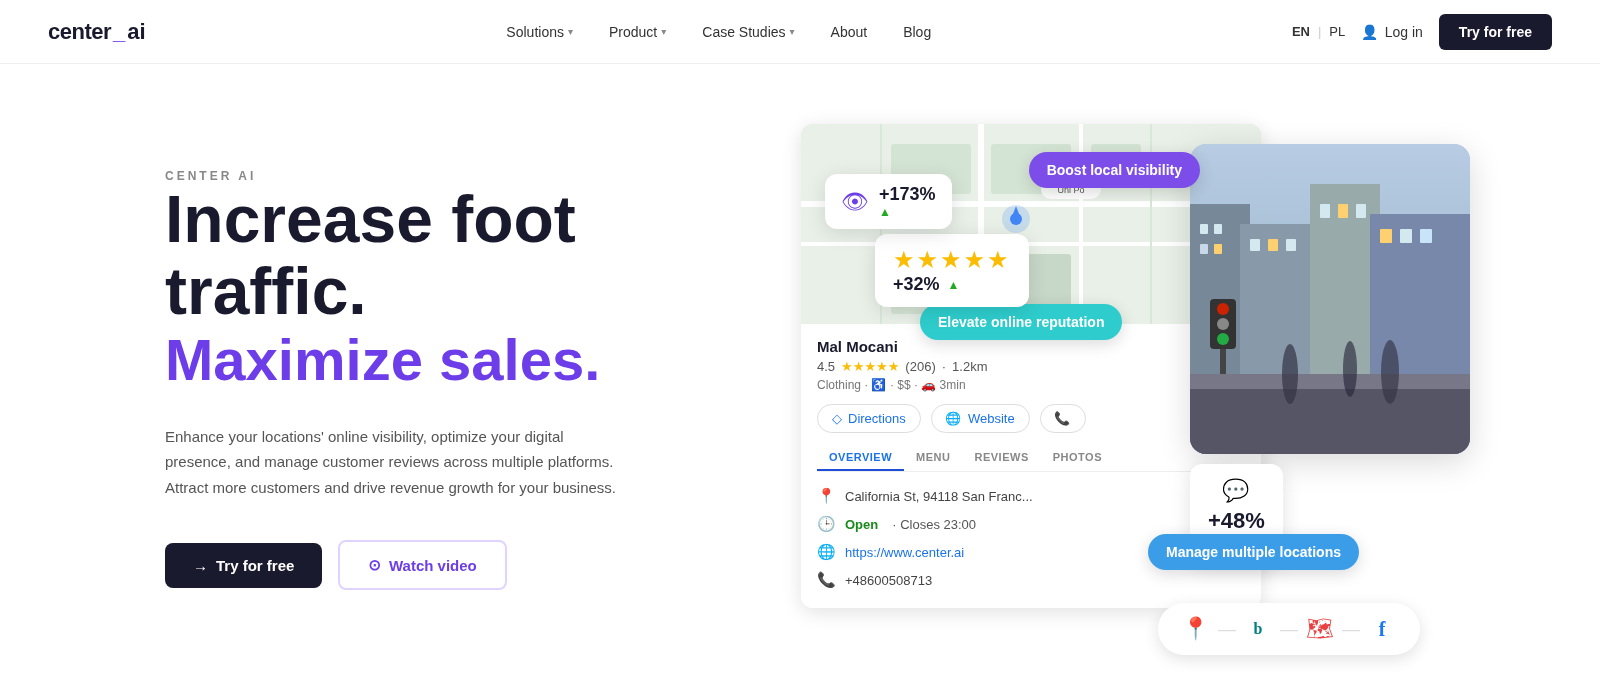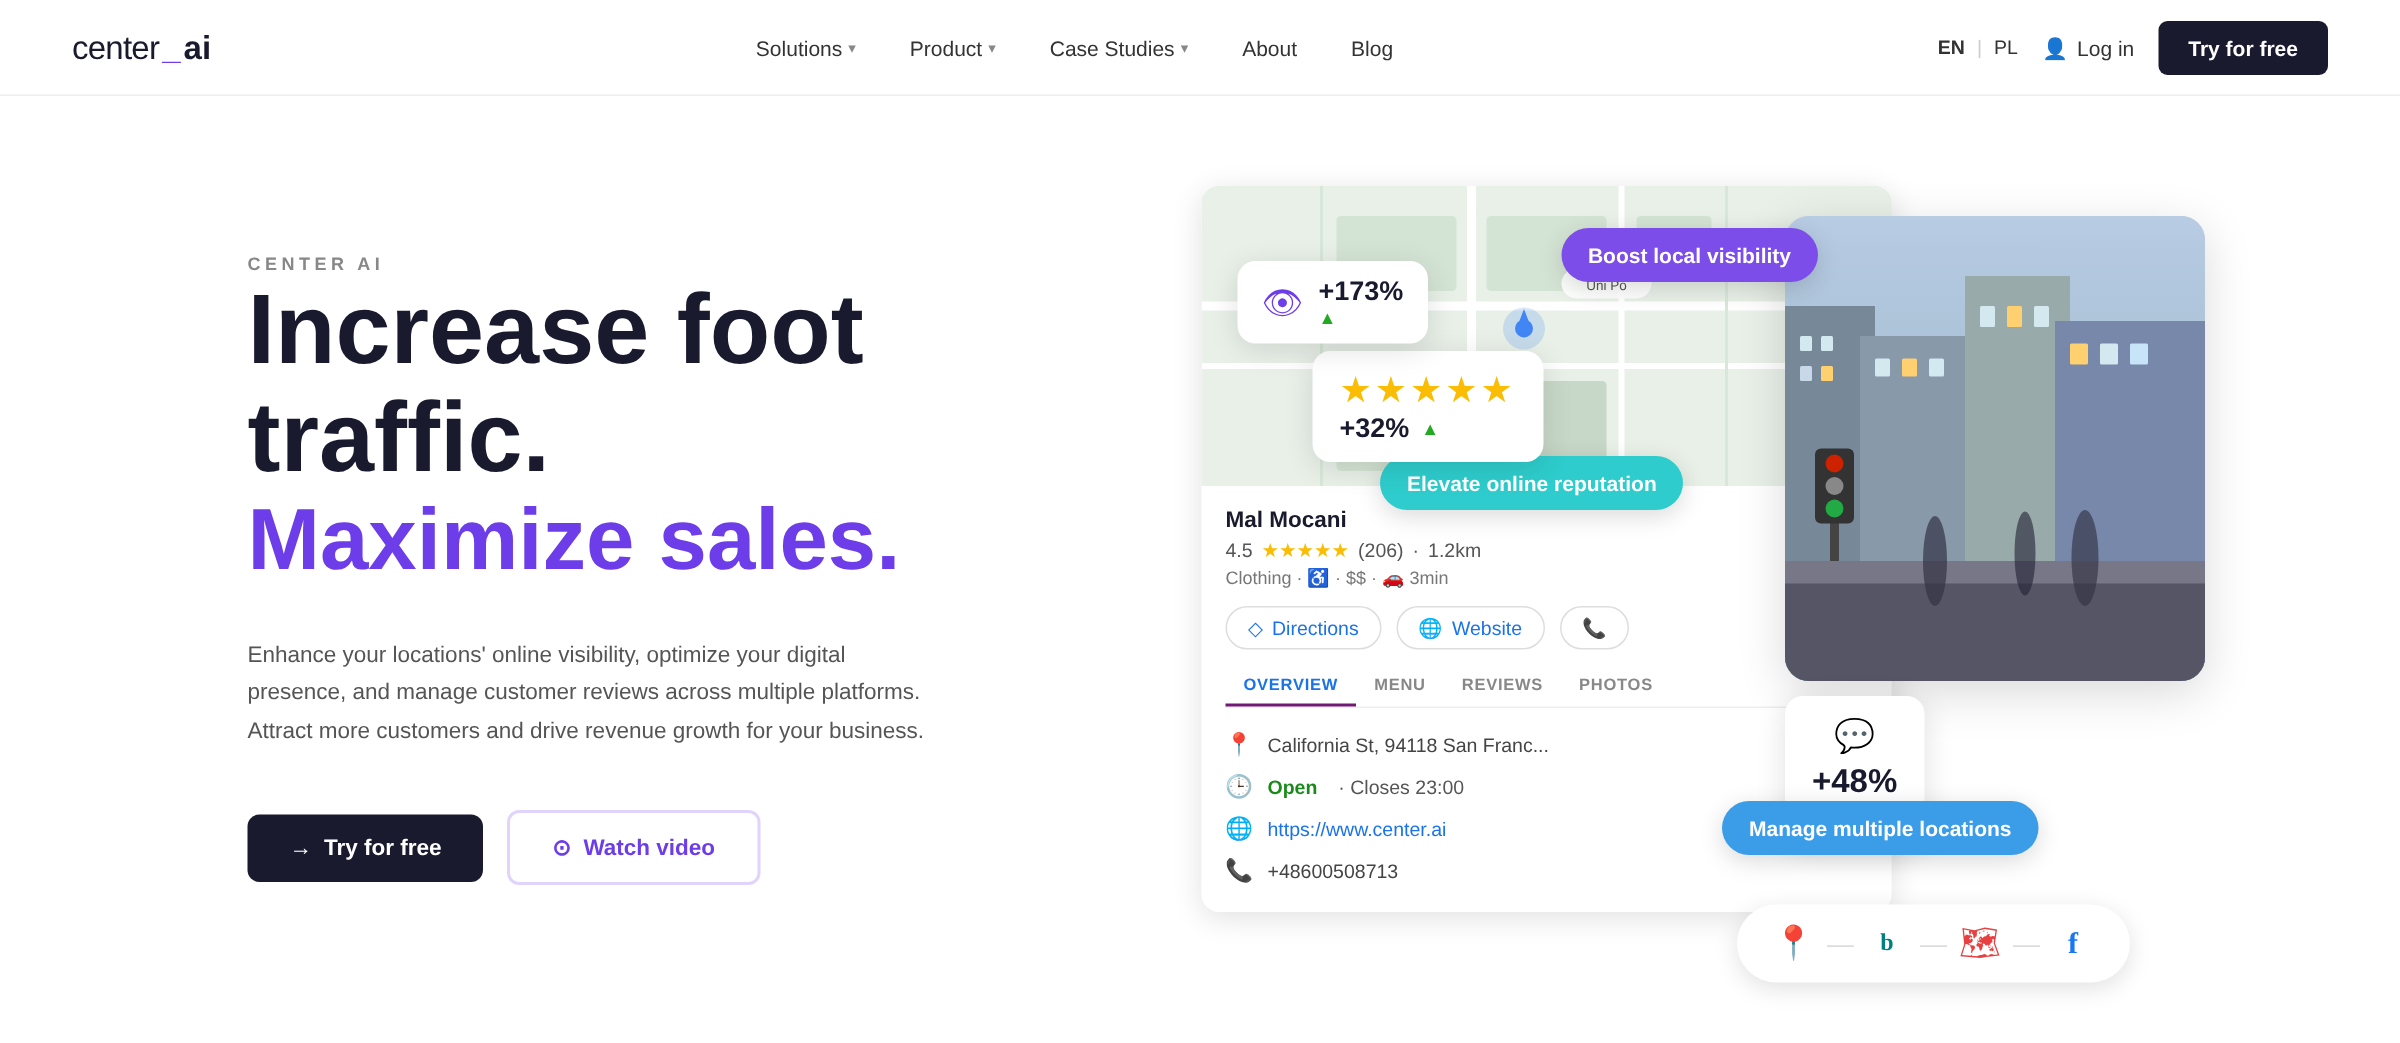--- a/index.html
+++ b/index.html
@@ -79,21 +79,21 @@
     .stars { color: #fbbc04; font-size: 13px; }
     .gmap-cat { font-size: 12px; color: #777; margin-bottom: 12px; }
     .gmap-actions { display: flex; gap: 10px; margin-bottom: 12px; }
     .gmap-btn {
       display: flex; align-items: center; gap: 6px;
       border: 1px solid #ddd; border-radius: 20px; padding: 6px 14px;
       font-size: 13px; color: #1a73e8; cursor: pointer; background: #fff;
     }
     .gmap-tabs { display: flex; gap: 0; border-bottom: 1px solid #eee; margin-bottom: 10px; }
     .gmap-tab { font-size: 11px; font-weight: 600; color: #888; padding: 6px 12px; cursor: pointer; letter-spacing: 0.5px; }
-    .gmap-tab.active { color: #1a73e8; border-bottom: 2px solid #701a75; }
+    .gmap-tab.active { color: #1a73e8; border-bottom: 2px solid #1d4ed8; }
     .gmap-detail { display: flex; align-items: center; gap: 10px; font-size: 13px; color: #444; padding: 5px 0; }
     .gmap-detail-icon { font-size: 15px; color: #888; width: 18px; }
     .gmap-open { color: #1a8a1a; font-weight: 600; }
 
     
     .street-card {
       width: 280px;
       height: 310px;
       top: 80px;
       right: 30px;
@@ -181,21 +181,21 @@
     .platform-sep { color: #ddd; font-size: 18px; margin: 0 4px; }
 
     
     .map-svg { width: 100%; height: 100%; }
   </style>
 </head>
 <body>
 
 <nav>
   <div style="cursor:pointer; display:flex; align-items:center; gap:2px;">
-    <span style="font-size:22px; font-weight:400; color:#1a1a2e; letter-spacing:-0.5px;">center</span>
+    <span style="font-size:22px; font-weight:700; color:#1a1a2e; letter-spacing:-0.5px;">center</span>
     <span style="font-size:22px; font-weight:800; color:#6c3de8;">_</span>
     <span style="font-size:22px; font-weight:800; color:#1a1a2e;">ai</span>
   </div>
 
   <div style="display:flex; align-items:center; gap:36px;">
     <span class="nav-link">
       <span>Solutions</span>
       <span class="chevron">▾</span>
     </span>
     <span class="nav-link">
@@ -242,21 +242,21 @@
       </button>
       <button class="btn-secondary">
         <span>⊙</span>
         <span>Watch video</span>
       </button>
     </div>
   </div>
 
   <div class="hero-right">
 
-    <div class="badge badge-purple badge-visibility" style="top:88px; right:288px; z-index:8;">
+    <div class="badge badge-purple badge-visibility" style="top:88px; right:300px; z-index:8;">
       <span>Boost local visibility</span>
     </div>
 
     <div class="stat-bubble" style="top:110px; left:100px; z-index:8;">
       <span style="font-size:22px; color:#6c3de8;">👁</span>
       <div>
         <div class="stat-value">+173%</div>
         <div class="stat-change">▲</div>
       </div>
     </div>

